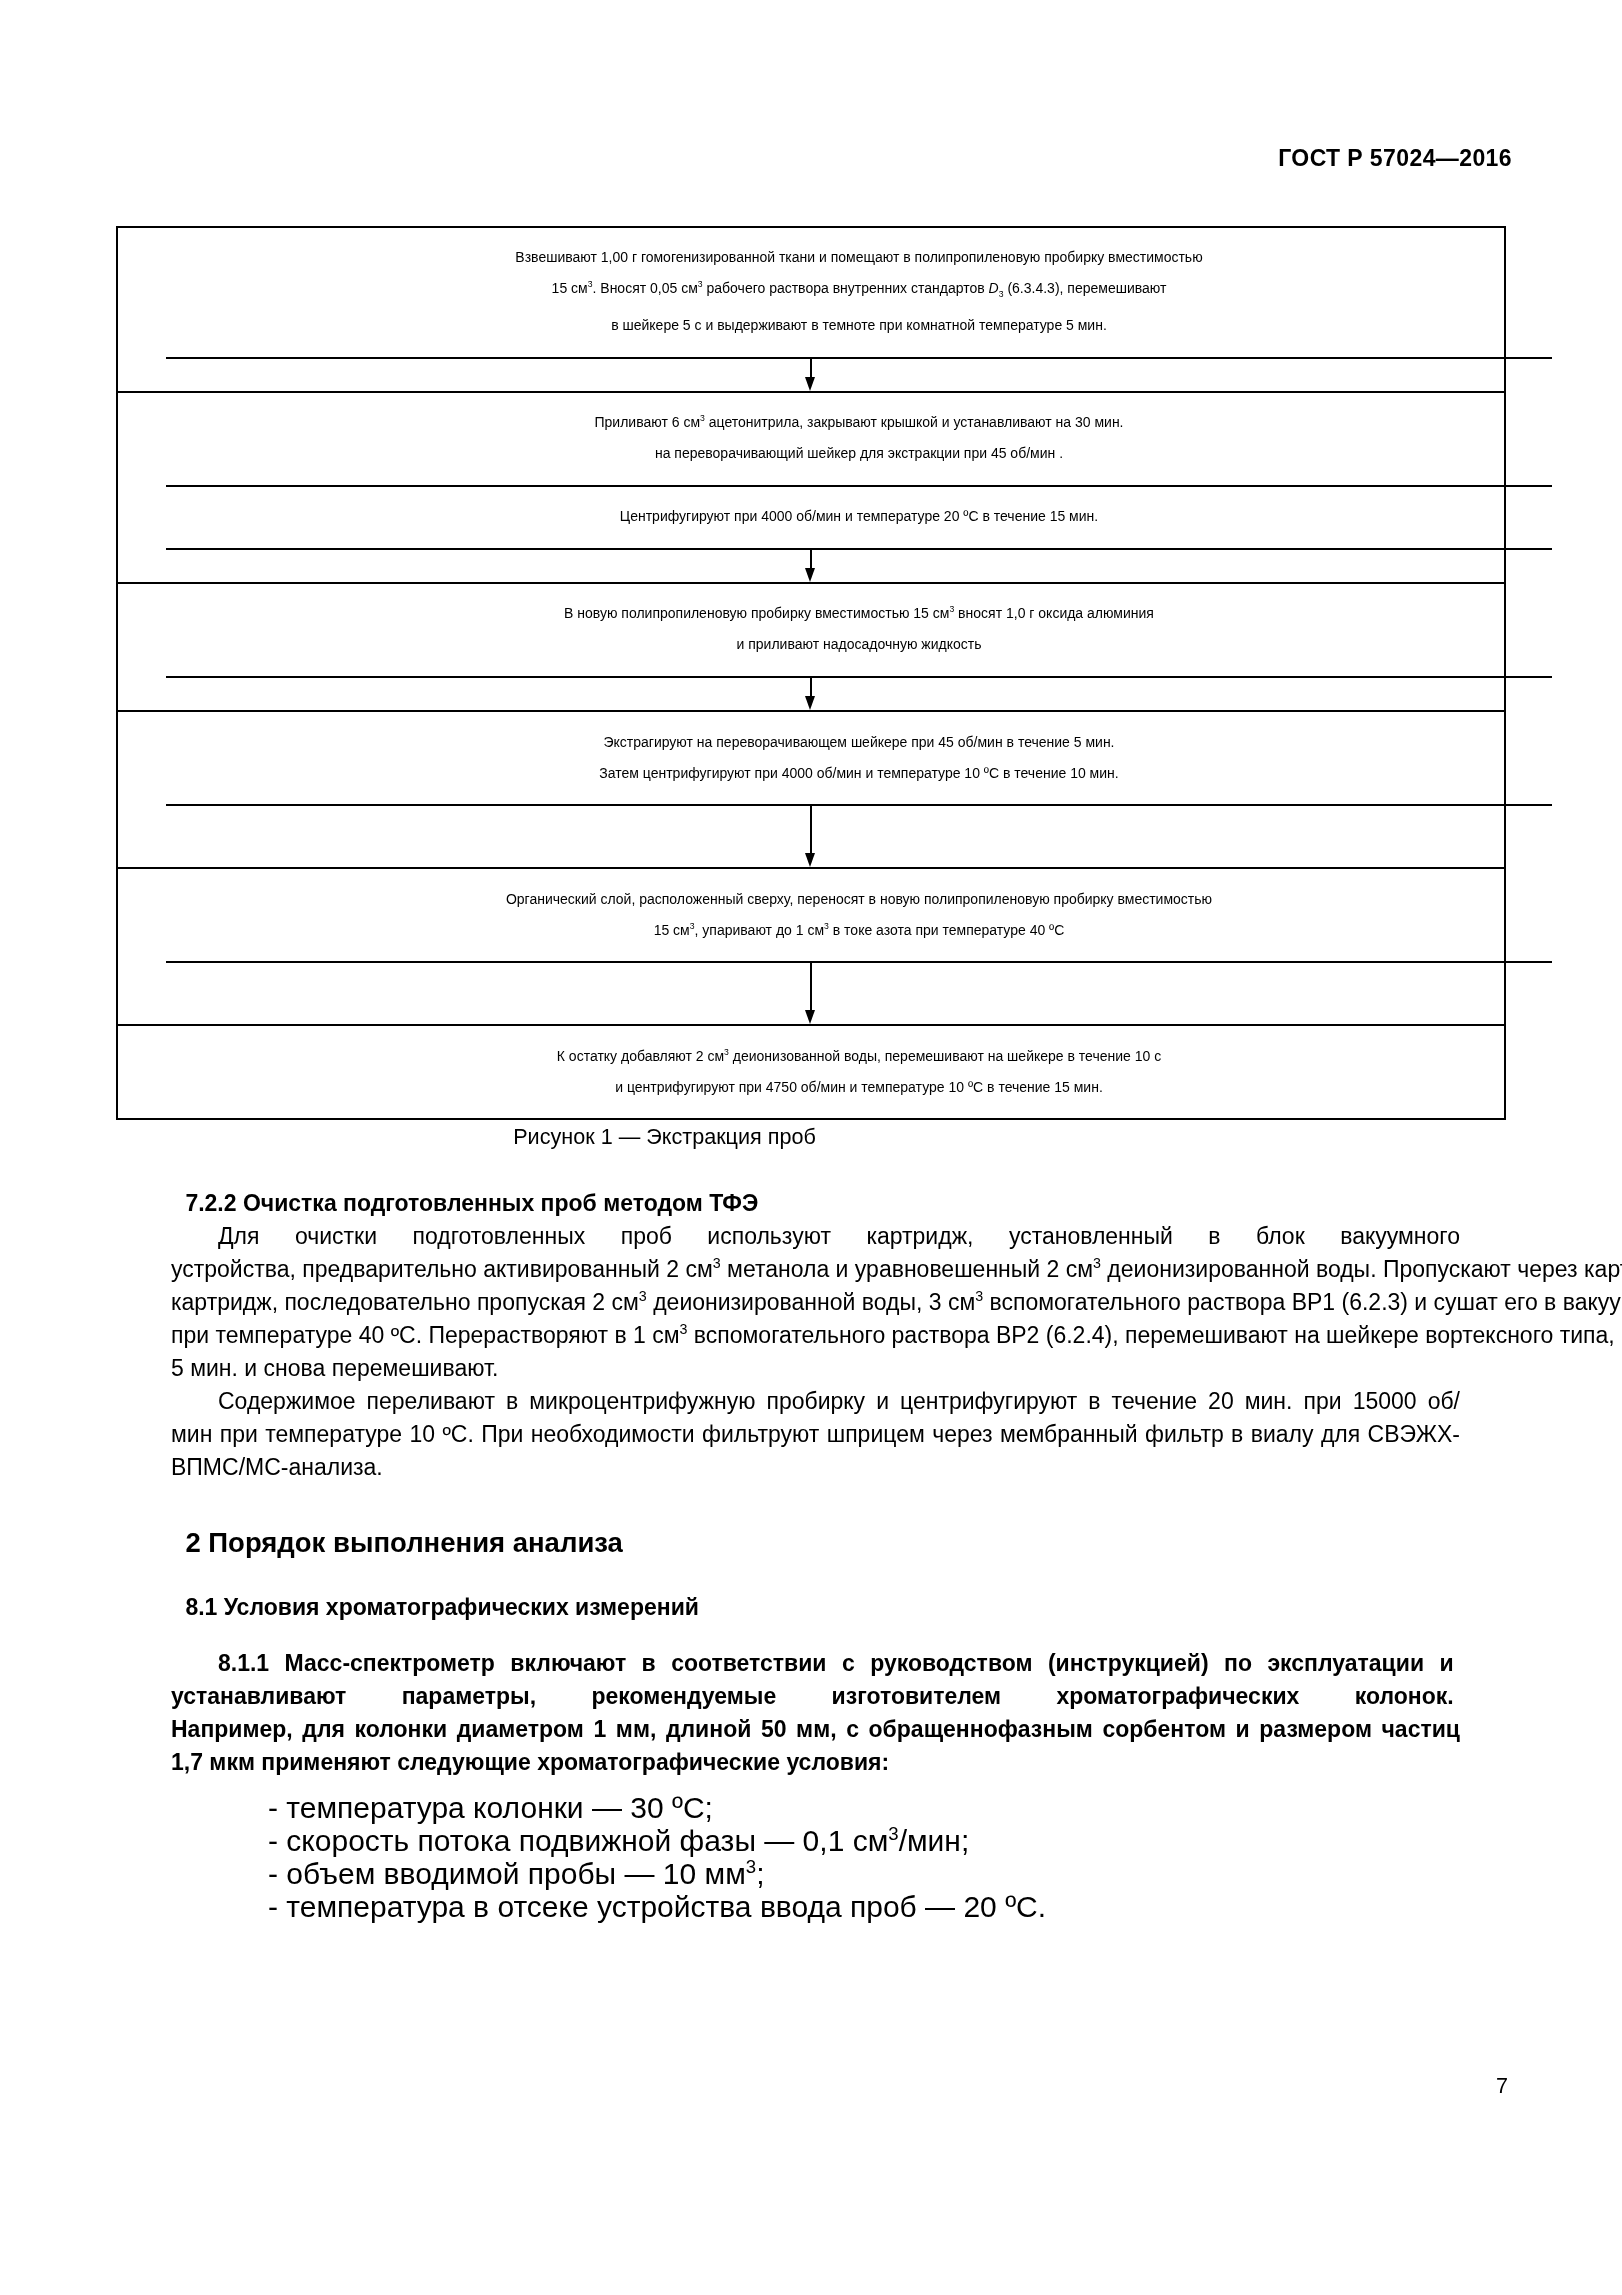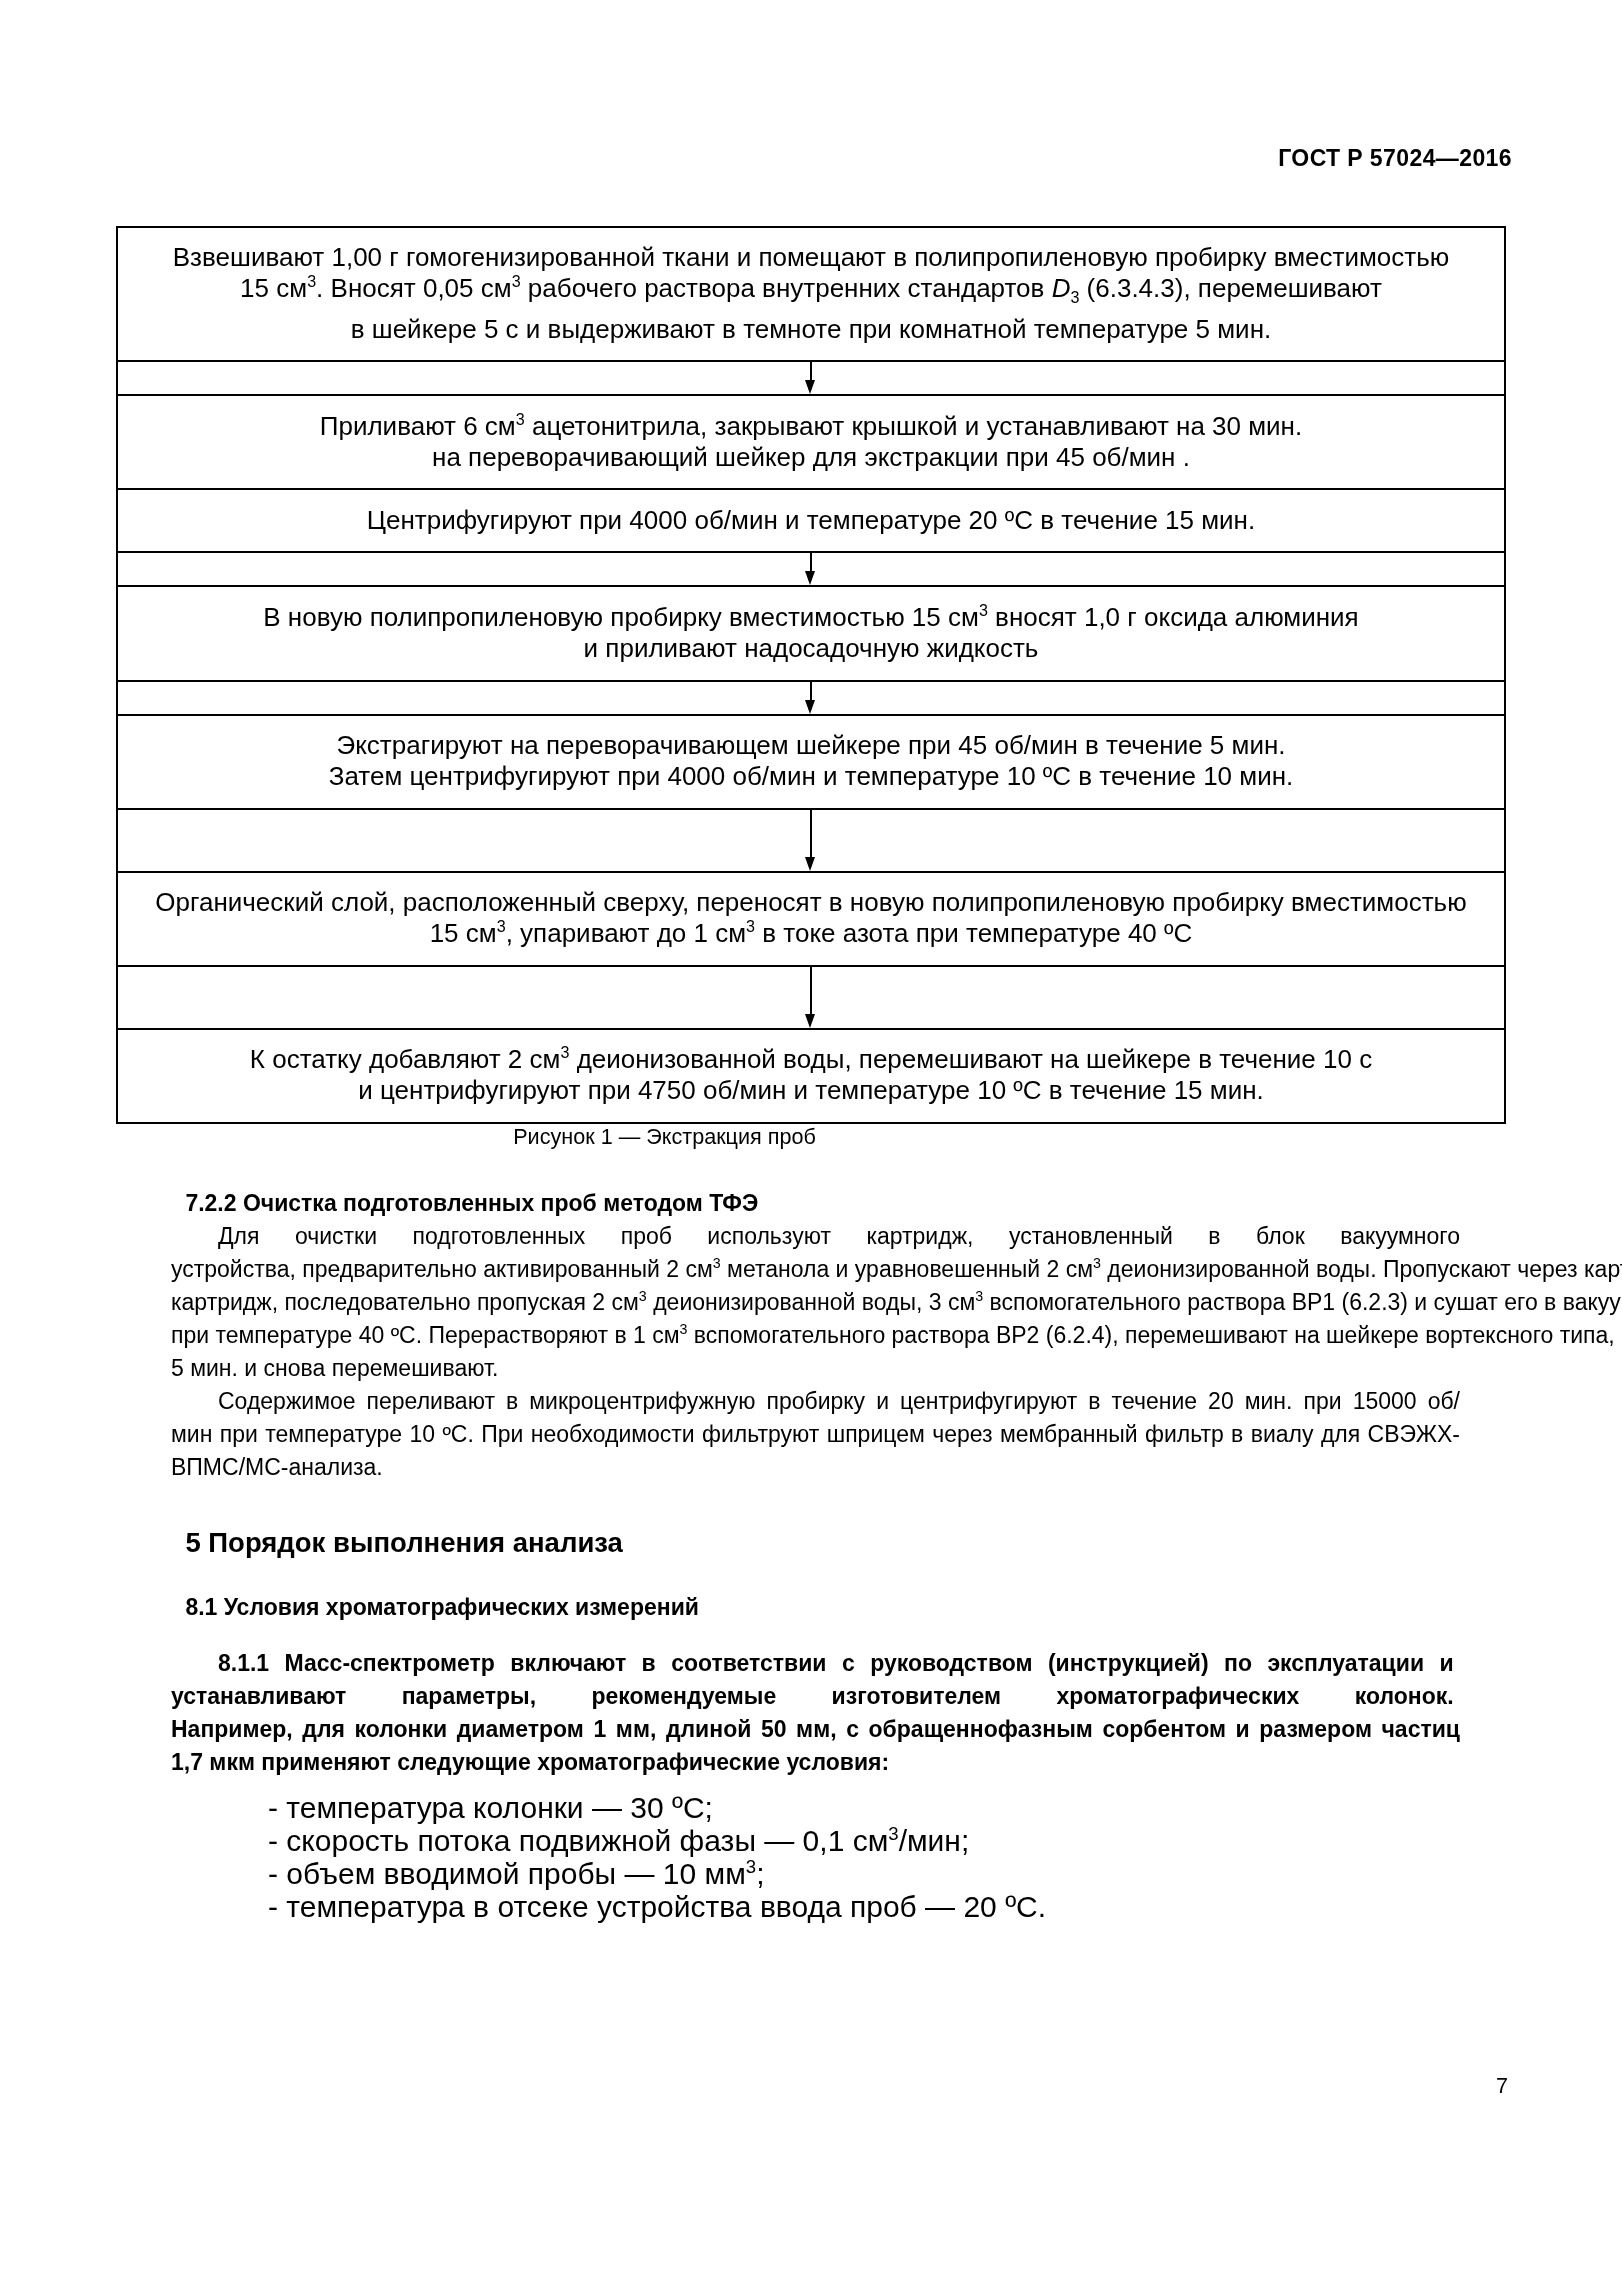--- a/index.html
+++ b/index.html
@@ -46,23 +46,24 @@
   .fc-row {
     box-sizing: border-box;
     width: 100%;
     border-bottom: 2.6px solid #000;
     position: relative;
   }
   .fc-row:last-child { border-bottom: none; }
 
   .fc-text {
     text-align: center;
-    font-size: 26px;
+    font-size: 14px;
     line-height: 31px;
     padding: 14.4px 19.6px 15.7px 19.6px;
+    margin-left: 48px;
   }
   .fc-text p { margin: 0; }
 
   .fc-gap {
     height: 34px;
   }
   .fc-gap-tall {
     height: 63px;
   }
 
@@ -270,21 +271,21 @@
 
   <div class="body-col">
 
     <div class="h3">7.2.2 Очистка подготовленных проб методом ТФЭ</div>
 
     <p class="para">Для&nbsp; очистки&nbsp; подготовленных&nbsp; проб&nbsp; используют&nbsp; картридж,&nbsp; установленный&nbsp; в&nbsp; блок&nbsp; вакуумного устройства,&nbsp;предварительно&nbsp;активированный&nbsp;2&nbsp;см<sup>3</sup>&nbsp;метанола&nbsp;и&nbsp;уравновешенный&nbsp;2&nbsp;см<sup>3</sup>&nbsp;деионизированной&nbsp;воды.&nbsp;Пропускают&nbsp;через&nbsp;картридж&nbsp;пробу,&nbsp;полученную&nbsp;в&nbsp;соответствии&nbsp;с&nbsp;7.2.1.&nbsp;Промывают картридж,&nbsp;последовательно&nbsp;пропуская&nbsp;2&nbsp;см<sup>3</sup>&nbsp;деионизированной&nbsp;воды,&nbsp;3&nbsp;см<sup>3</sup>&nbsp;вспомогательного&nbsp;раствора&nbsp;ВР1&nbsp;(6.2.3)&nbsp;и&nbsp;сушат&nbsp;его&nbsp;в&nbsp;вакууме&nbsp;компрессора.&nbsp;Элюируют&nbsp;определяемые&nbsp;вещества&nbsp;в&nbsp;полипропиленовую&nbsp;пробирку&nbsp;вместимостью&nbsp;15&nbsp;см&nbsp;с&nbsp;помощью&nbsp;3&nbsp;см&nbsp;ацетонитрила.&nbsp;Упаривают&nbsp;элюат&nbsp;досуха при&nbsp;температуре&nbsp;40&nbsp;ºC.&nbsp;Перерастворяют&nbsp;в&nbsp;1&nbsp;см<sup>3</sup>&nbsp;вспомогательного&nbsp;раствора&nbsp;ВР2&nbsp;(6.2.4),&nbsp;перемешивают&nbsp;на&nbsp;шейкере&nbsp;вортексного&nbsp;типа,&nbsp;помещают&nbsp;в&nbsp;ультразвуковую&nbsp;баню&nbsp;при&nbsp;комнатной&nbsp;температуре&nbsp;на 5&nbsp;мин.&nbsp;и&nbsp;снова&nbsp;перемешивают.</p>
 
     <p class="para">Содержимое&nbsp;переливают&nbsp;в&nbsp;микроцентрифужную&nbsp;пробирку&nbsp;и&nbsp;центрифугируют&nbsp;в&nbsp;течение&nbsp;20&nbsp;мин. при&nbsp;15000&nbsp;об/мин&nbsp;при&nbsp;температуре&nbsp;10&nbsp;ºC.&nbsp;При&nbsp;необходимости&nbsp;фильтруют&nbsp;шприцем&nbsp;через&nbsp;мембранный фильтр&nbsp;в&nbsp;виалу&nbsp;для&nbsp;СВЭЖХ-ВПМС/МС-анализа.</p>
 
     <div class="h2-wrap">
-      <div class="h2">5 Порядок выполнения анализа</div>
+      <div class="h2">2 Порядок выполнения анализа</div>
     </div>
 
     <div class="h3-wrap">
       <div class="h3">8.1 Условия хроматографических измерений</div>
     </div>
 
     <div class="para-wrap">
       <p class="para">8.1.1&nbsp;Масс-спектрометр&nbsp;включают&nbsp;в&nbsp;соответствии&nbsp;с&nbsp;руководством&nbsp;(инструкцией)&nbsp;по&nbsp;эксплуатации и&nbsp; устанавливают&nbsp; параметры,&nbsp; рекомендуемые&nbsp; изготовителем&nbsp; хроматографических&nbsp; колонок.&nbsp; Например,&nbsp;для&nbsp;колонки&nbsp;диаметром&nbsp;1&nbsp;мм,&nbsp;длиной&nbsp;50&nbsp;мм,&nbsp;с&nbsp;обращеннофазным&nbsp;сорбентом&nbsp;и&nbsp;размером&nbsp;частиц 1,7&nbsp;мкм&nbsp;применяют&nbsp;следующие&nbsp;хроматографические&nbsp;условия:</p>
     </div>
 

